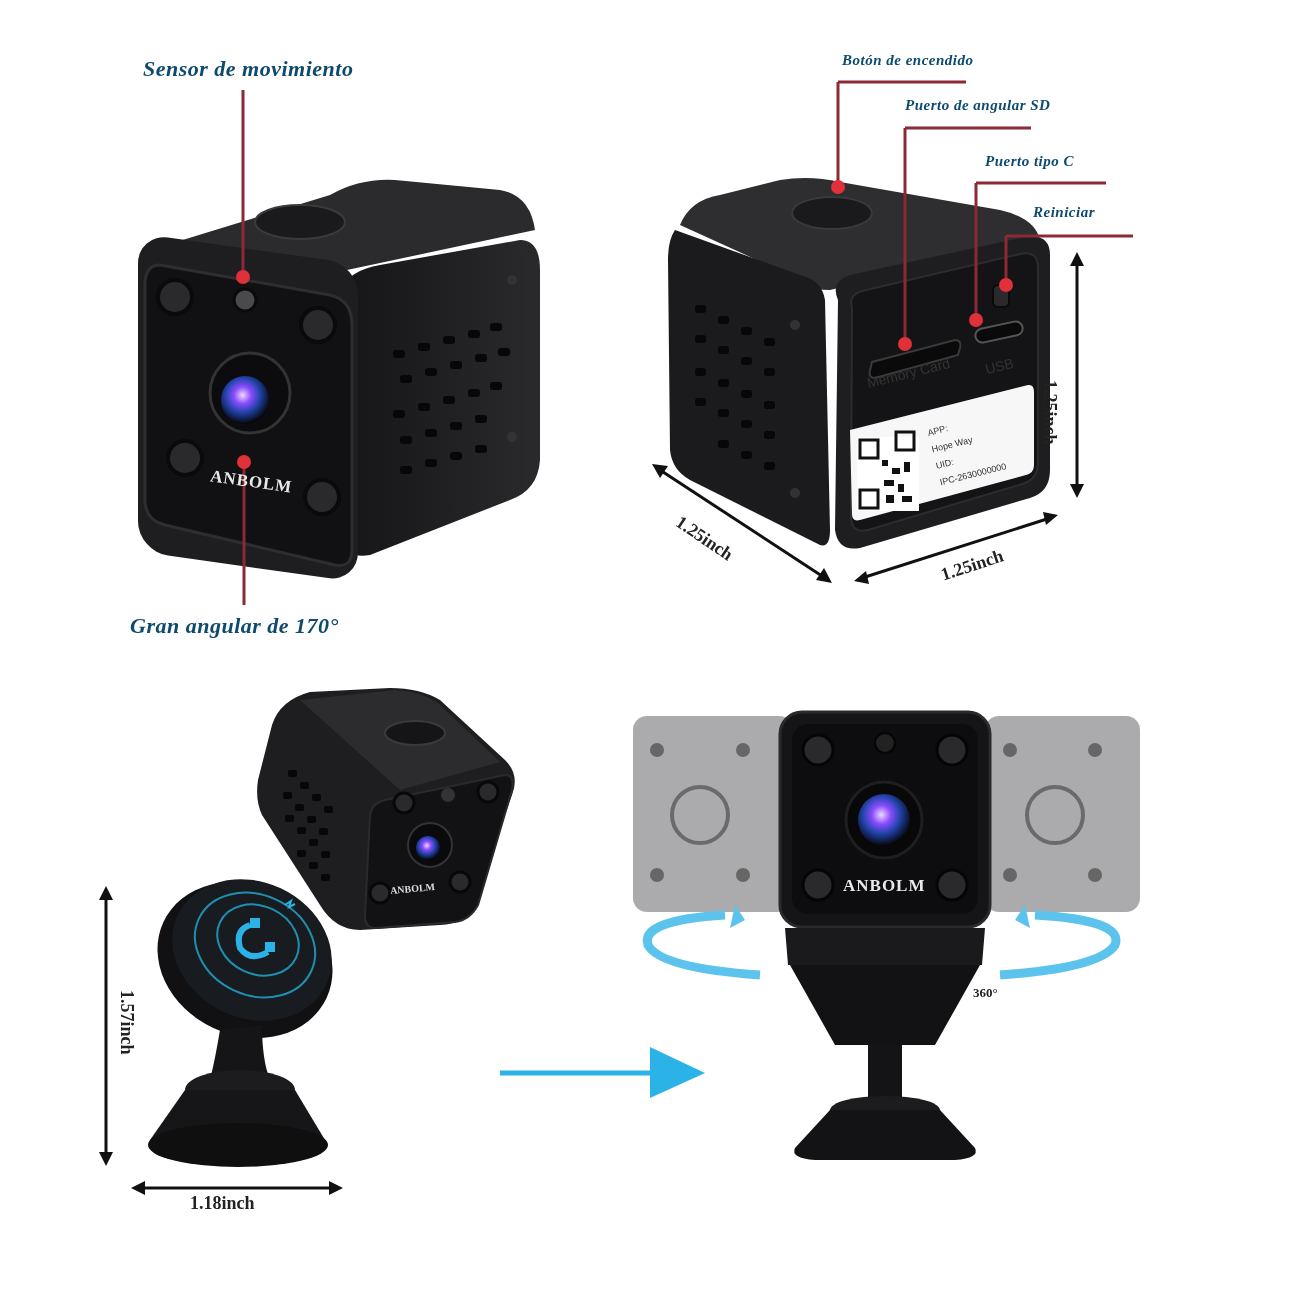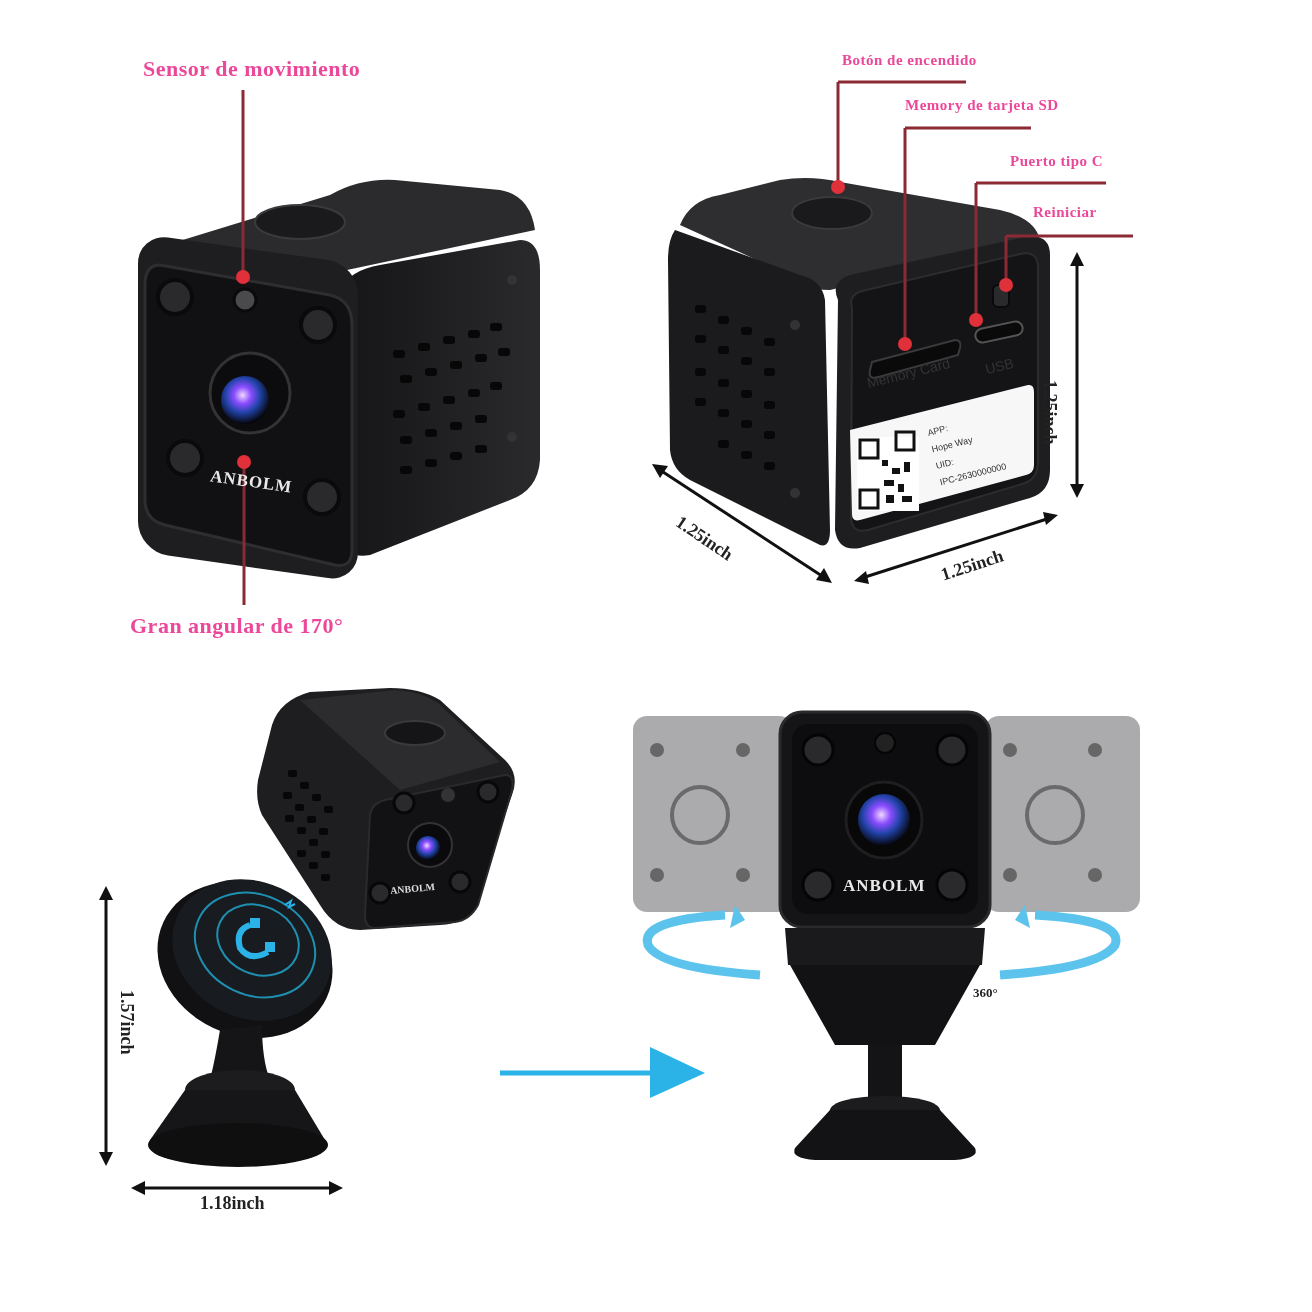--- a/index.html
+++ b/index.html
@@ -1,18 +1,18 @@
 <!DOCTYPE html>
 <html><head>
 <meta charset="utf-8">
 <style>
   html, body { margin:0; padding:0; background:#ffffff; }
   body { width:1312px; height:1312px; position:relative; overflow:hidden; font-family:"Liberation Serif", "DejaVu Serif", serif; }
   .abs { position:absolute; }
-  .label { position:absolute; font-weight:bold; color:#ec4899; white-space:nowrap; letter-spacing:0.5px; }
+  .label { position:absolute; font-weight:bold; color:#0c4a6e; white-space:nowrap; letter-spacing:0.5px;font-style:italic; }
   .lbl-lg { font-size:22px; }
   .lbl-md { font-size:15px; }
   .dim { position:absolute; font-weight:bold; color:#222; font-size:18px; white-space:nowrap; }
   svg { position:absolute; overflow:visible; }
   .brand { font-family:"Liberation Serif", serif; font-weight:bold; color:#e8e8e8; letter-spacing:1px; }
   .tiny { font-family:"Liberation Sans", sans-serif; color:#333; }
 </style>
 </head>
 <body>
 
@@ -83,22 +83,22 @@
     <line x1="243" y1="90" x2="243" y2="275" stroke="#8b2a35" stroke-width="3"></line>
     <circle cx="243" cy="277" r="7" fill="#e0303a"></circle>
     <line x1="244" y1="464" x2="244" y2="605" stroke="#8b2a35" stroke-width="3"></line>
     <circle cx="244" cy="462" r="7" fill="#e0303a"></circle>
   </svg>
   <div class="abs brand" style="left:210px;top:472px;font-size:17px;transform:rotate(8deg);">ANBOLM</div>
 </div>
 
 <div>
   <div class="label lbl-md" style="left:842px;top:52px;">Botón de encendido</div>
-  <div class="label lbl-md" style="left:905px;top:97px;">Memory de tarjeta SD</div>
-  <div class="label lbl-md" style="left:985px;top:153px;margin-left:25px;">Puerto tipo C</div>
+  <div class="label lbl-md" style="left:905px;top:97px;">Puerto de angular SD</div>
+  <div class="label lbl-md" style="left:985px;top:153px;">Puerto tipo C</div>
   <div class="label lbl-md" style="left:1033px;top:204px;">Reiniciar</div>
 
   <svg width="1312" height="1312" style="left:0;top:0;">
 
     <path d="M680 225 Q690 200 720 195 L780 180 Q810 175 840 182 L1000 210 Q1035 218 1040 240 L830 290 Q800 290 790 275 Z" fill="#2e2e31"></path>
     <ellipse cx="832" cy="213" rx="40" ry="16" fill="#1a1a1c" stroke="#3a3a3d" stroke-width="2"></ellipse>
 
     <path d="M675 230 Q668 240 668 260 L670 450 Q672 470 690 480 L820 545 Q830 548 830 530 L825 300 Q822 280 800 275 Z" fill="#1b1b1d"></path>
     <g fill="#070708">
       <rect x="695" y="305" width="11" height="8" rx="3"></rect>
@@ -238,21 +238,21 @@
       <line x1="106" y1="895" x2="106" y2="1158"></line>
       <polygon points="106,886 99,900 113,900" stroke="none"></polygon>
       <polygon points="106,1166 99,1152 113,1152" stroke="none"></polygon>
       <line x1="140" y1="1188" x2="335" y2="1188"></line>
       <polygon points="131,1188 145,1181 145,1195" stroke="none"></polygon>
       <polygon points="343,1188 329,1181 329,1195" stroke="none"></polygon>
     </g>
   </svg>
   <div class="abs" style="left:390px;top:883px;font-size:10px;font-weight:bold;color:#ddd;transform:rotate(-5deg);">ANBOLM</div>
   <div class="dim" style="left:137px;top:990px;transform:rotate(90deg);transform-origin:left top;">1.57inch</div>
-  <div class="dim" style="left:200px;top:1193px;">1.18inch</div>
+  <div class="dim" style="left:190px;top:1193px;">1.18inch</div>
 </div>
 
 <svg width="1312" height="1312" style="left:0;top:0;">
   <line x1="500" y1="1073" x2="660" y2="1073" stroke="#2bb3e8" stroke-width="5"></line>
   <polygon points="650,1047 705,1073 650,1098" fill="#2bb3e8"></polygon>
 </svg>
 
 <div>
   <svg width="1312" height="1312" style="left:0;top:0;">
 

